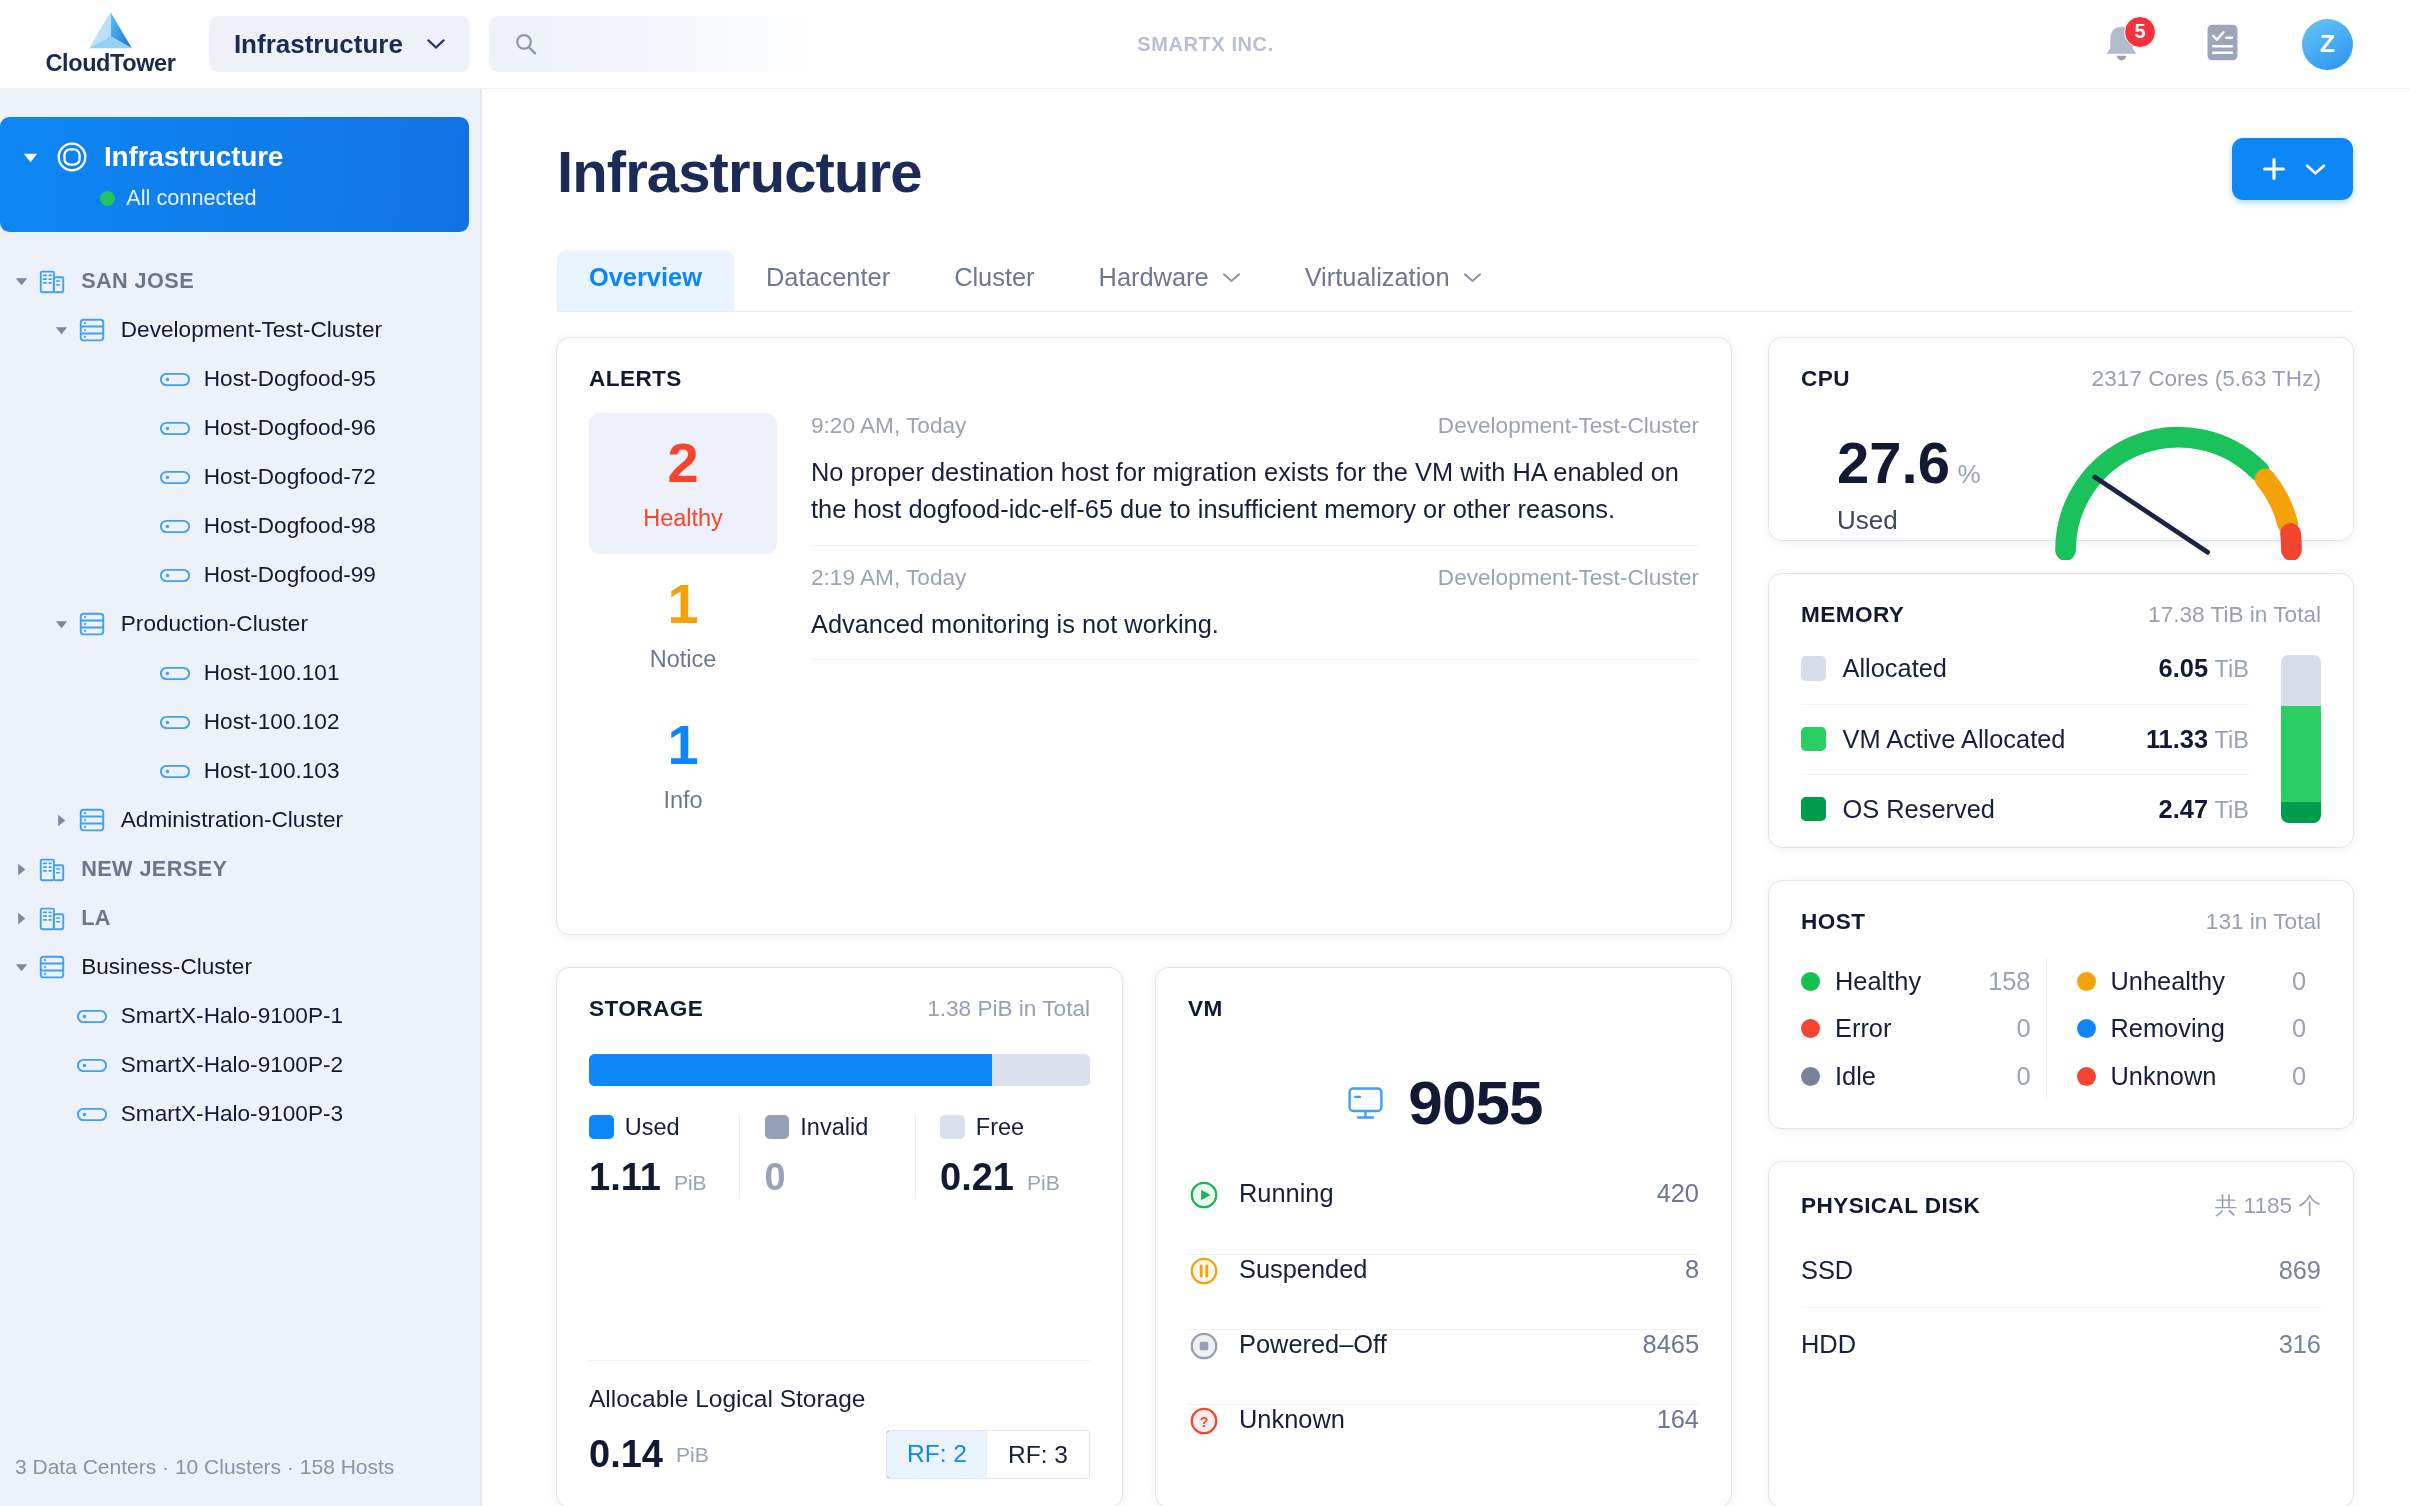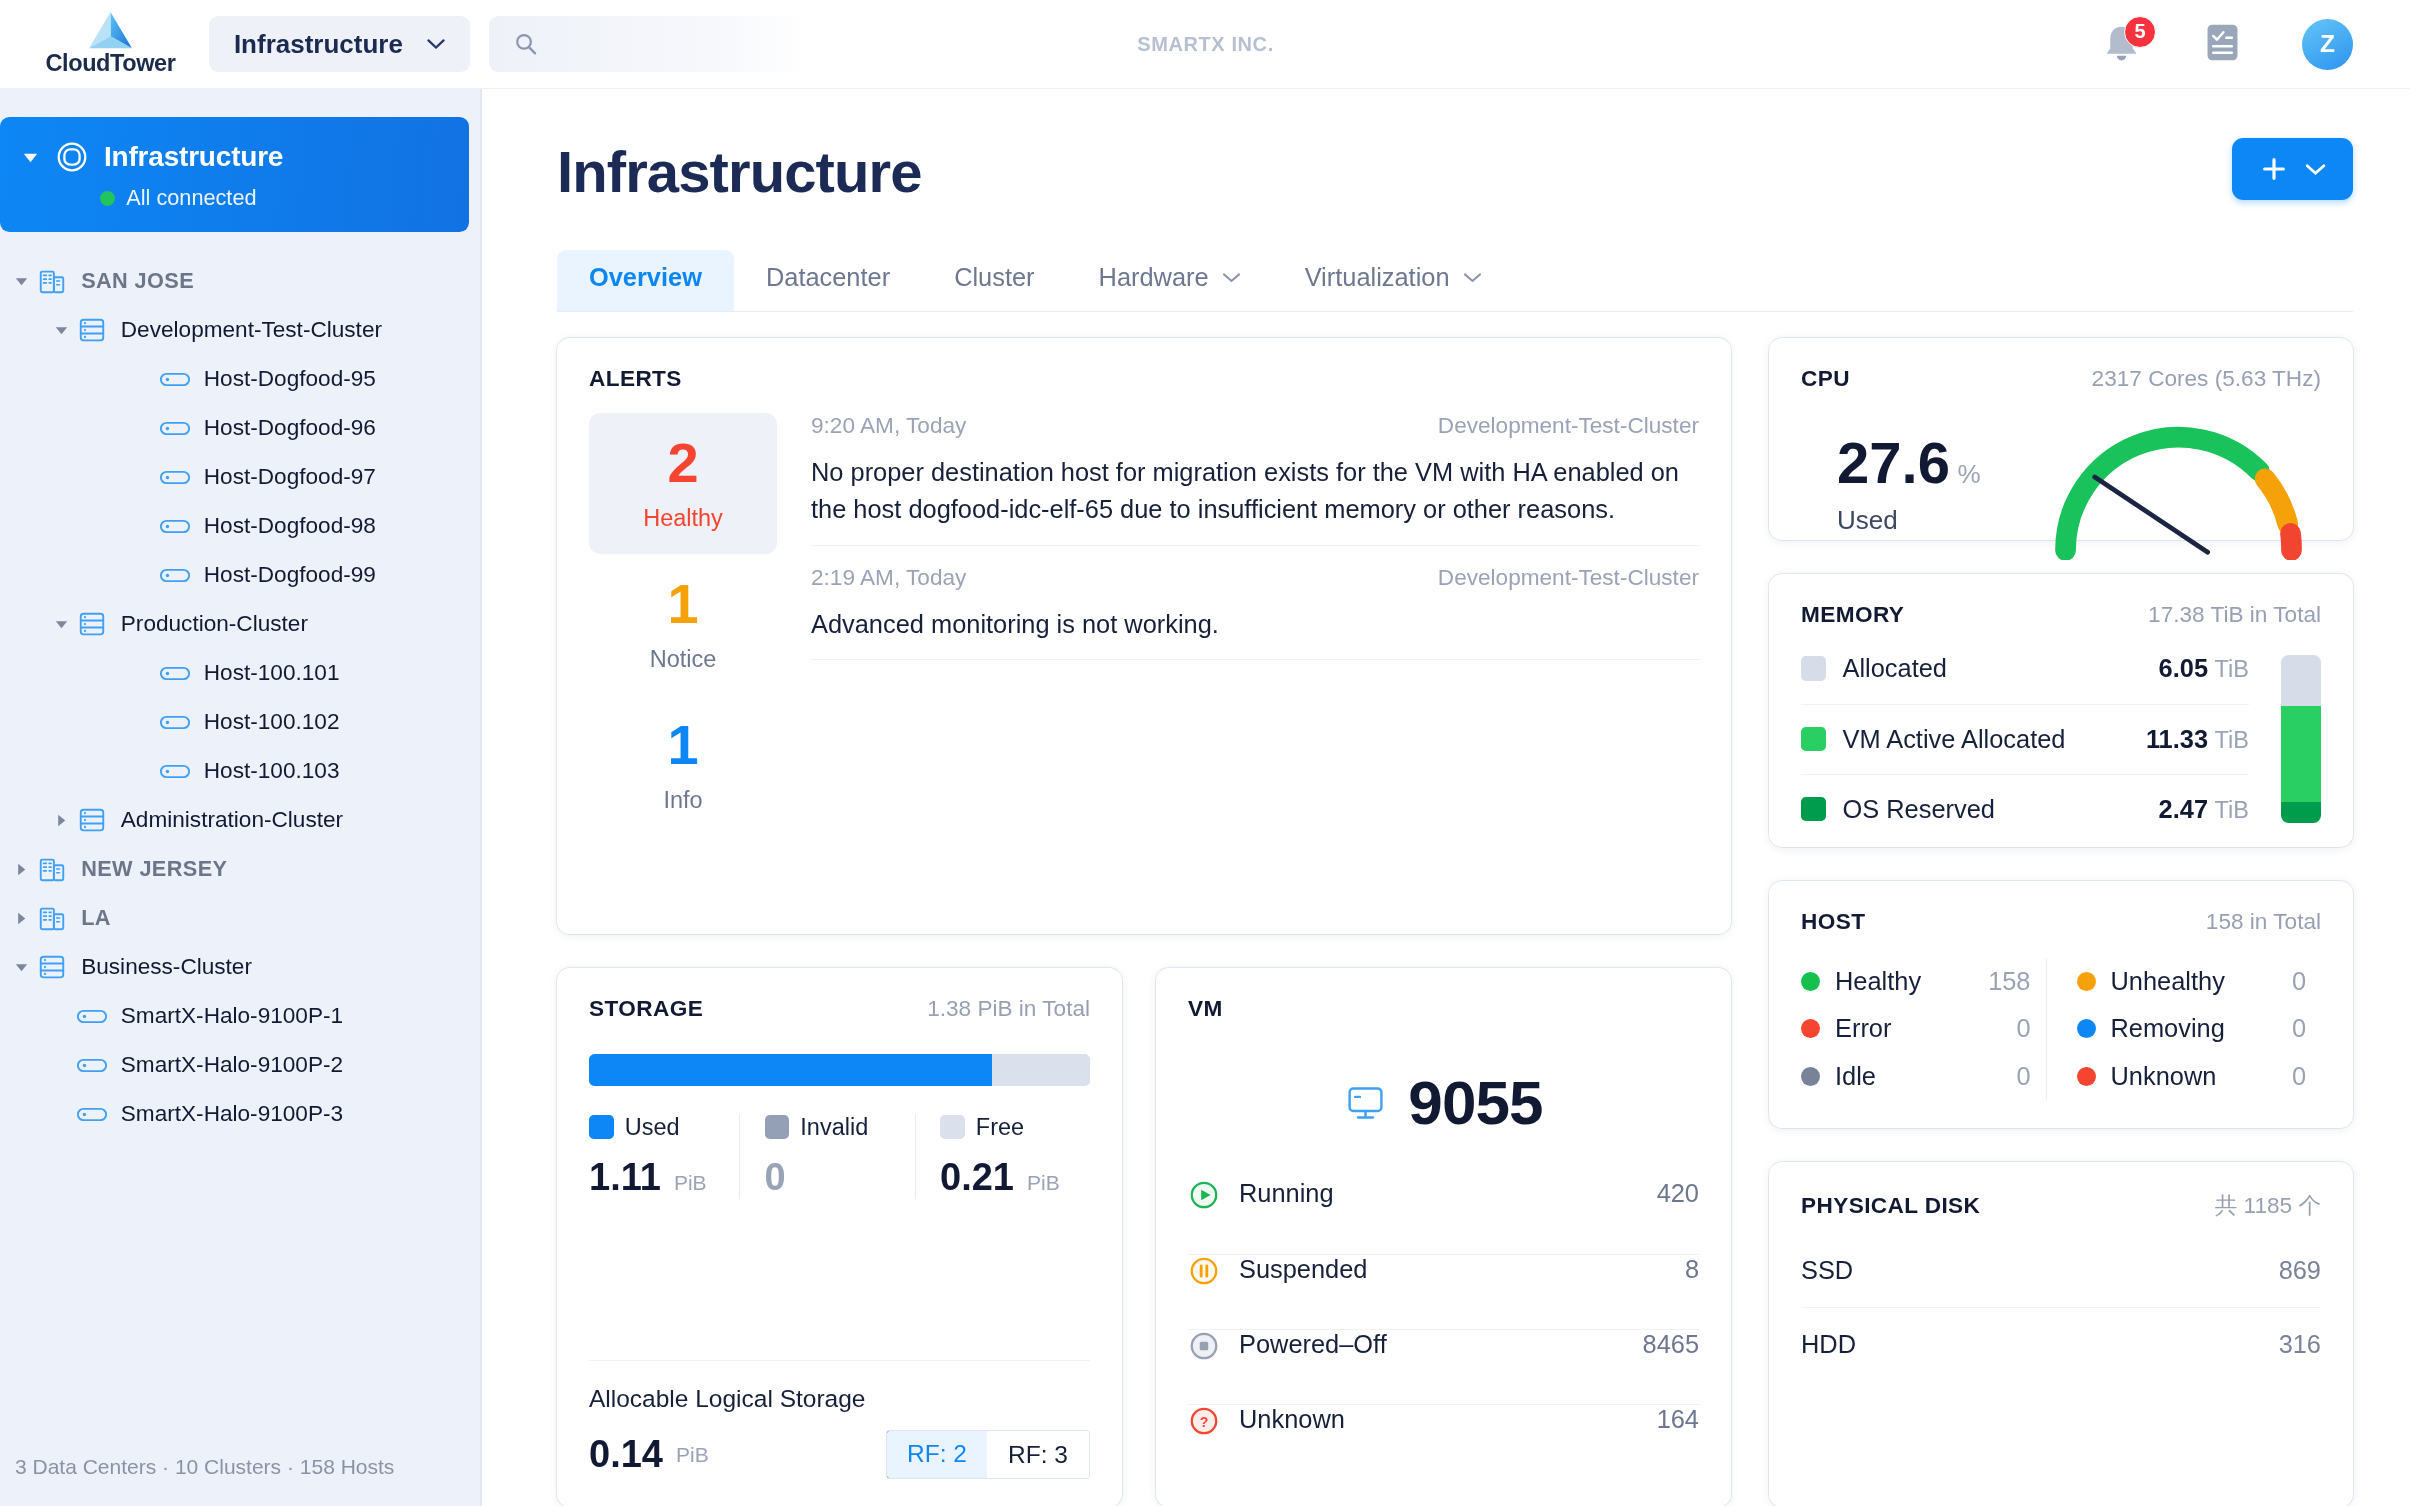--- a/index.html
+++ b/index.html
@@ -358,21 +358,21 @@
             <span class="tlabel">Host-Dogfood-96</span>
           </div>
           <div class="tnode lvl2">
             <span class="caret"></span>
             <span class="tico">
               <svg width="32" height="21" viewBox="0 0 34 22">
                 <rect x="2" y="5" width="30" height="12" rx="6" stroke="#3fa0f5" stroke-width="2" fill="none"></rect>
                 <circle cx="9" cy="11" r="1.8" fill="#3fa0f5"></circle>
               </svg>
             </span>
-            <span class="tlabel">Host-Dogfood-97</span>
+            <span class="tlabel">Host-Dogfood-72</span>
           </div>
           <div class="tnode lvl2">
             <span class="caret"></span>
             <span class="tico">
               <svg width="32" height="21" viewBox="0 0 34 22">
                 <rect x="2" y="5" width="30" height="12" rx="6" stroke="#3fa0f5" stroke-width="2" fill="none"></rect>
                 <circle cx="9" cy="11" r="1.8" fill="#3fa0f5"></circle>
               </svg>
             </span>
             <span class="tlabel">Host-Dogfood-98</span>
@@ -759,21 +759,21 @@
                 <div style="height: 34.8101%; background: rgb(214, 220, 232);"></div>
                 <div style="height: 65.1899%; background: rgb(41, 207, 99);"></div>
                 <div style="height: 14.2117%; background: rgb(0, 156, 77);"></div>
               </div>
           </div>
         </div>
 
         <div class="card" style="height:247px;">
           <div class="card-head">
             <div class="card-title">HOST</div>
-            <div class="card-meta">158 in Total</div>
+            <div class="card-meta">131 in Total</div>
           </div>
           <div class="host-body">
             <div class="host-col" id="host-left">
                 <div class="host-row">
                   <span class="hdot" style="background:#15c04f"></span>
                   <span class="host-lbl">Healthy</span>
                   <span class="host-cnt">158</span>
                 </div>
                 <div class="host-row">
                   <span class="hdot" style="background:#f5442f"></span>

